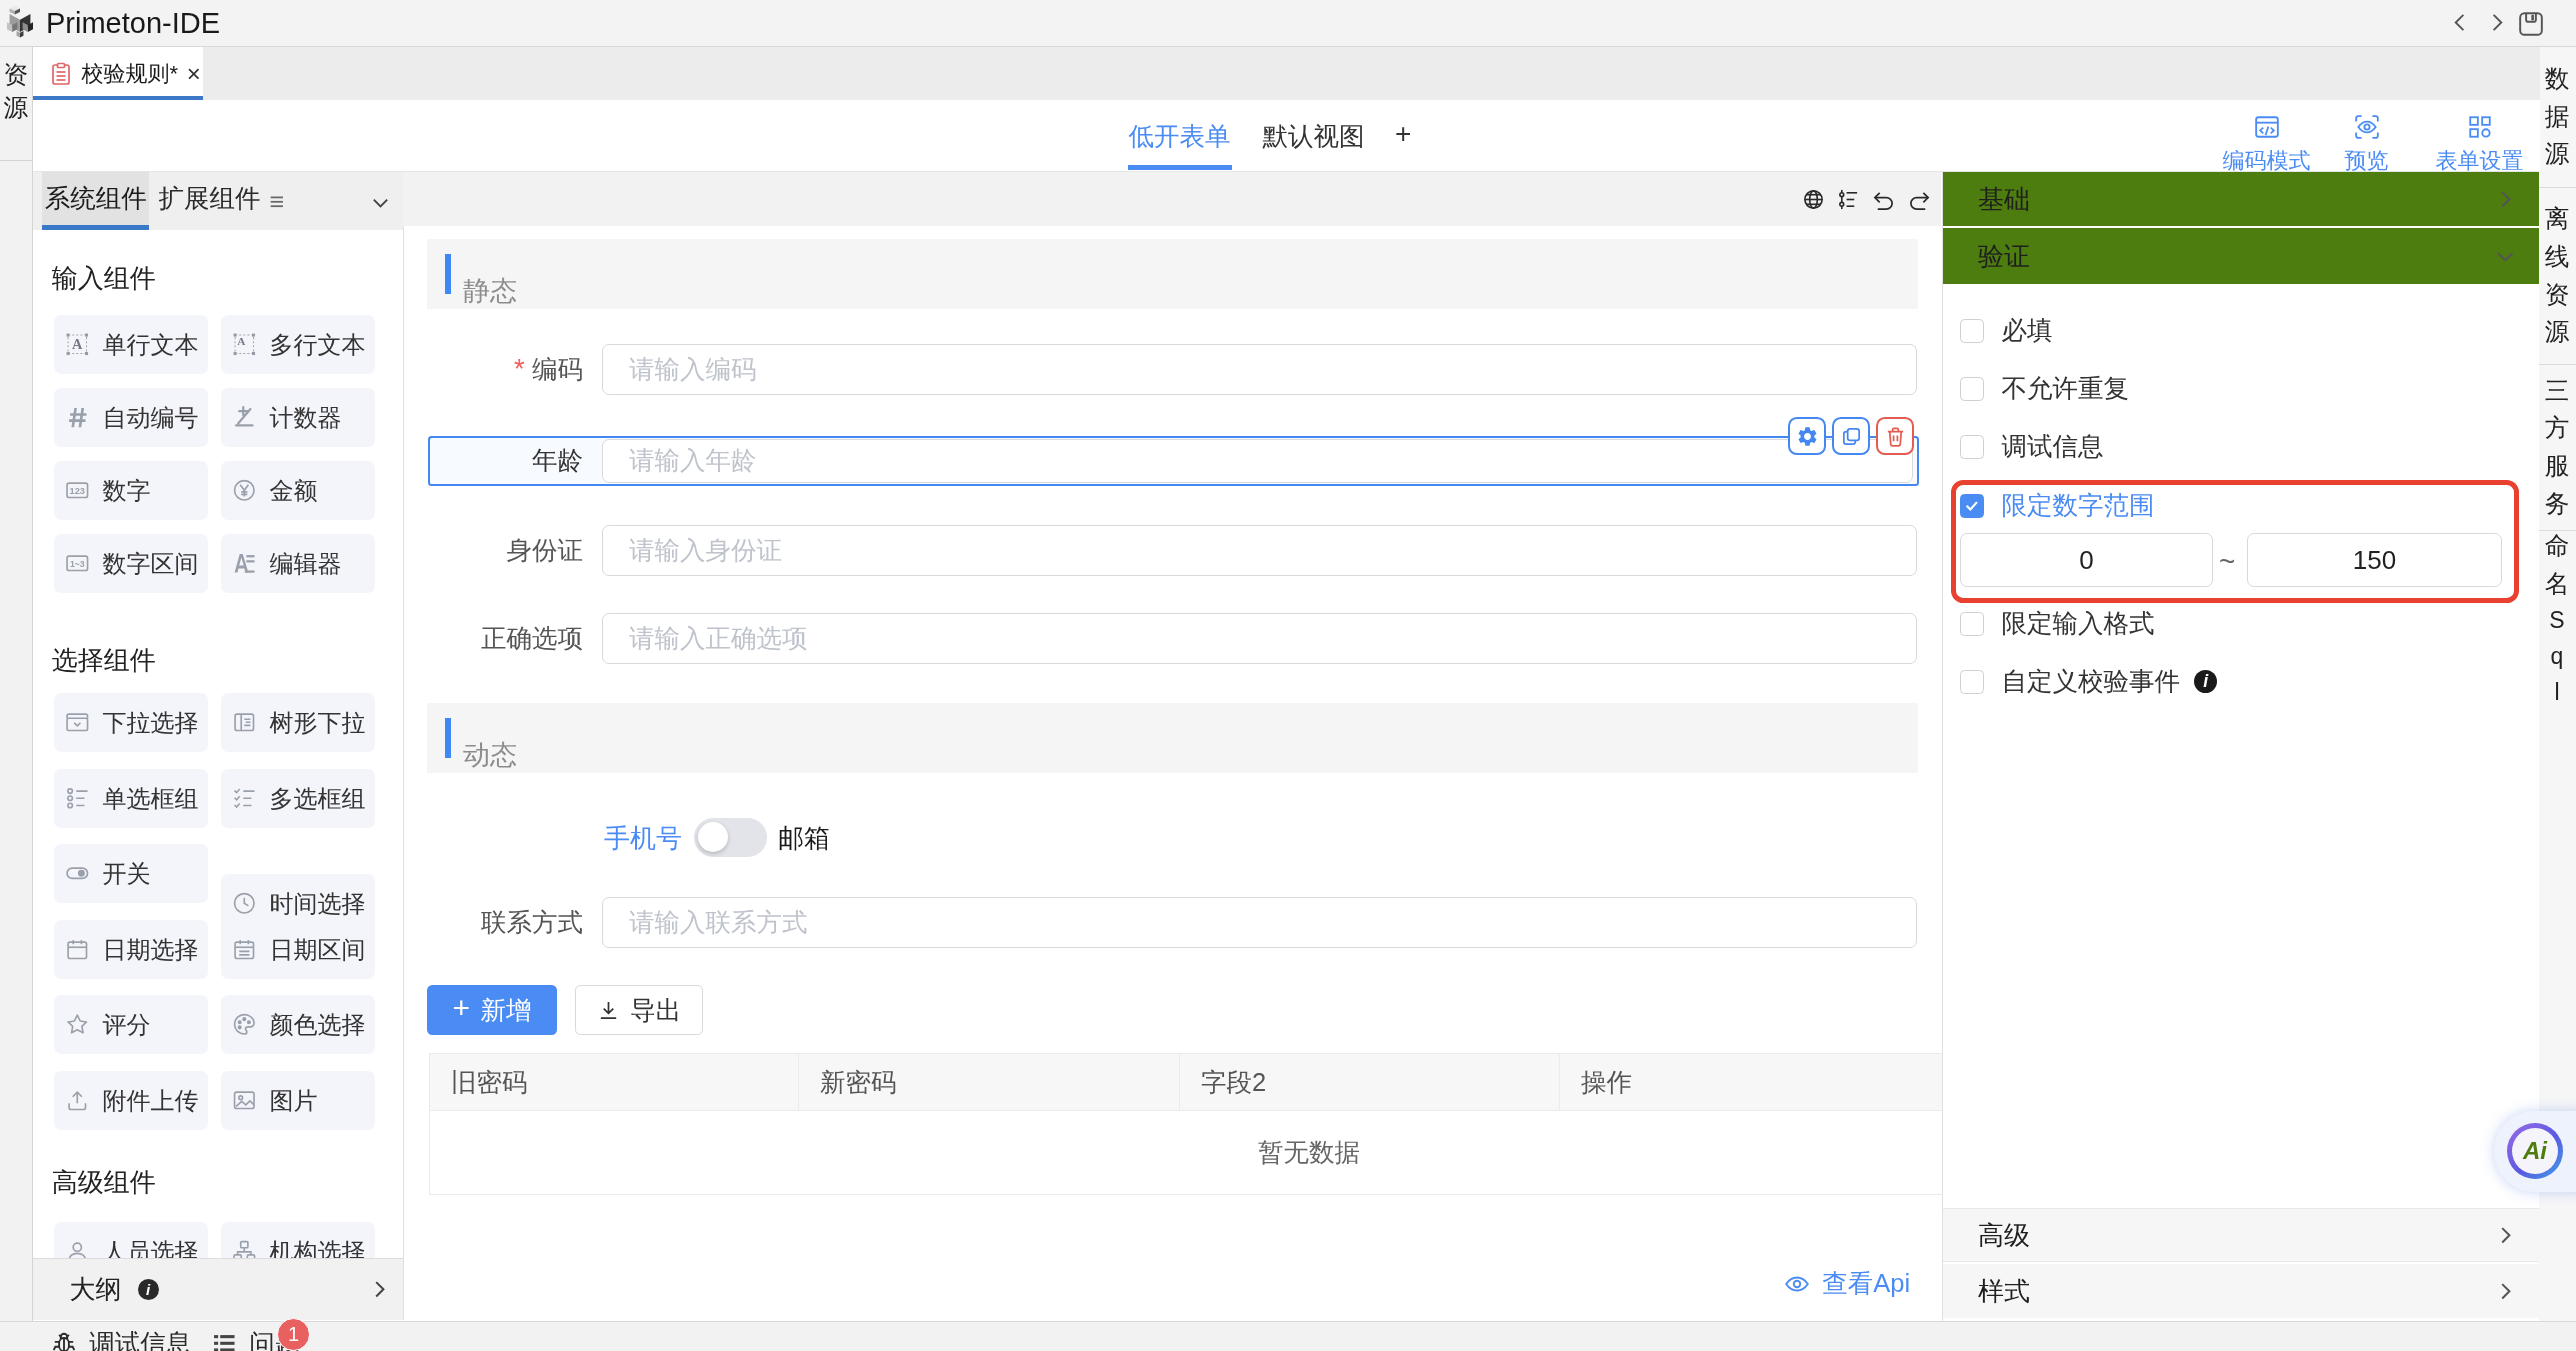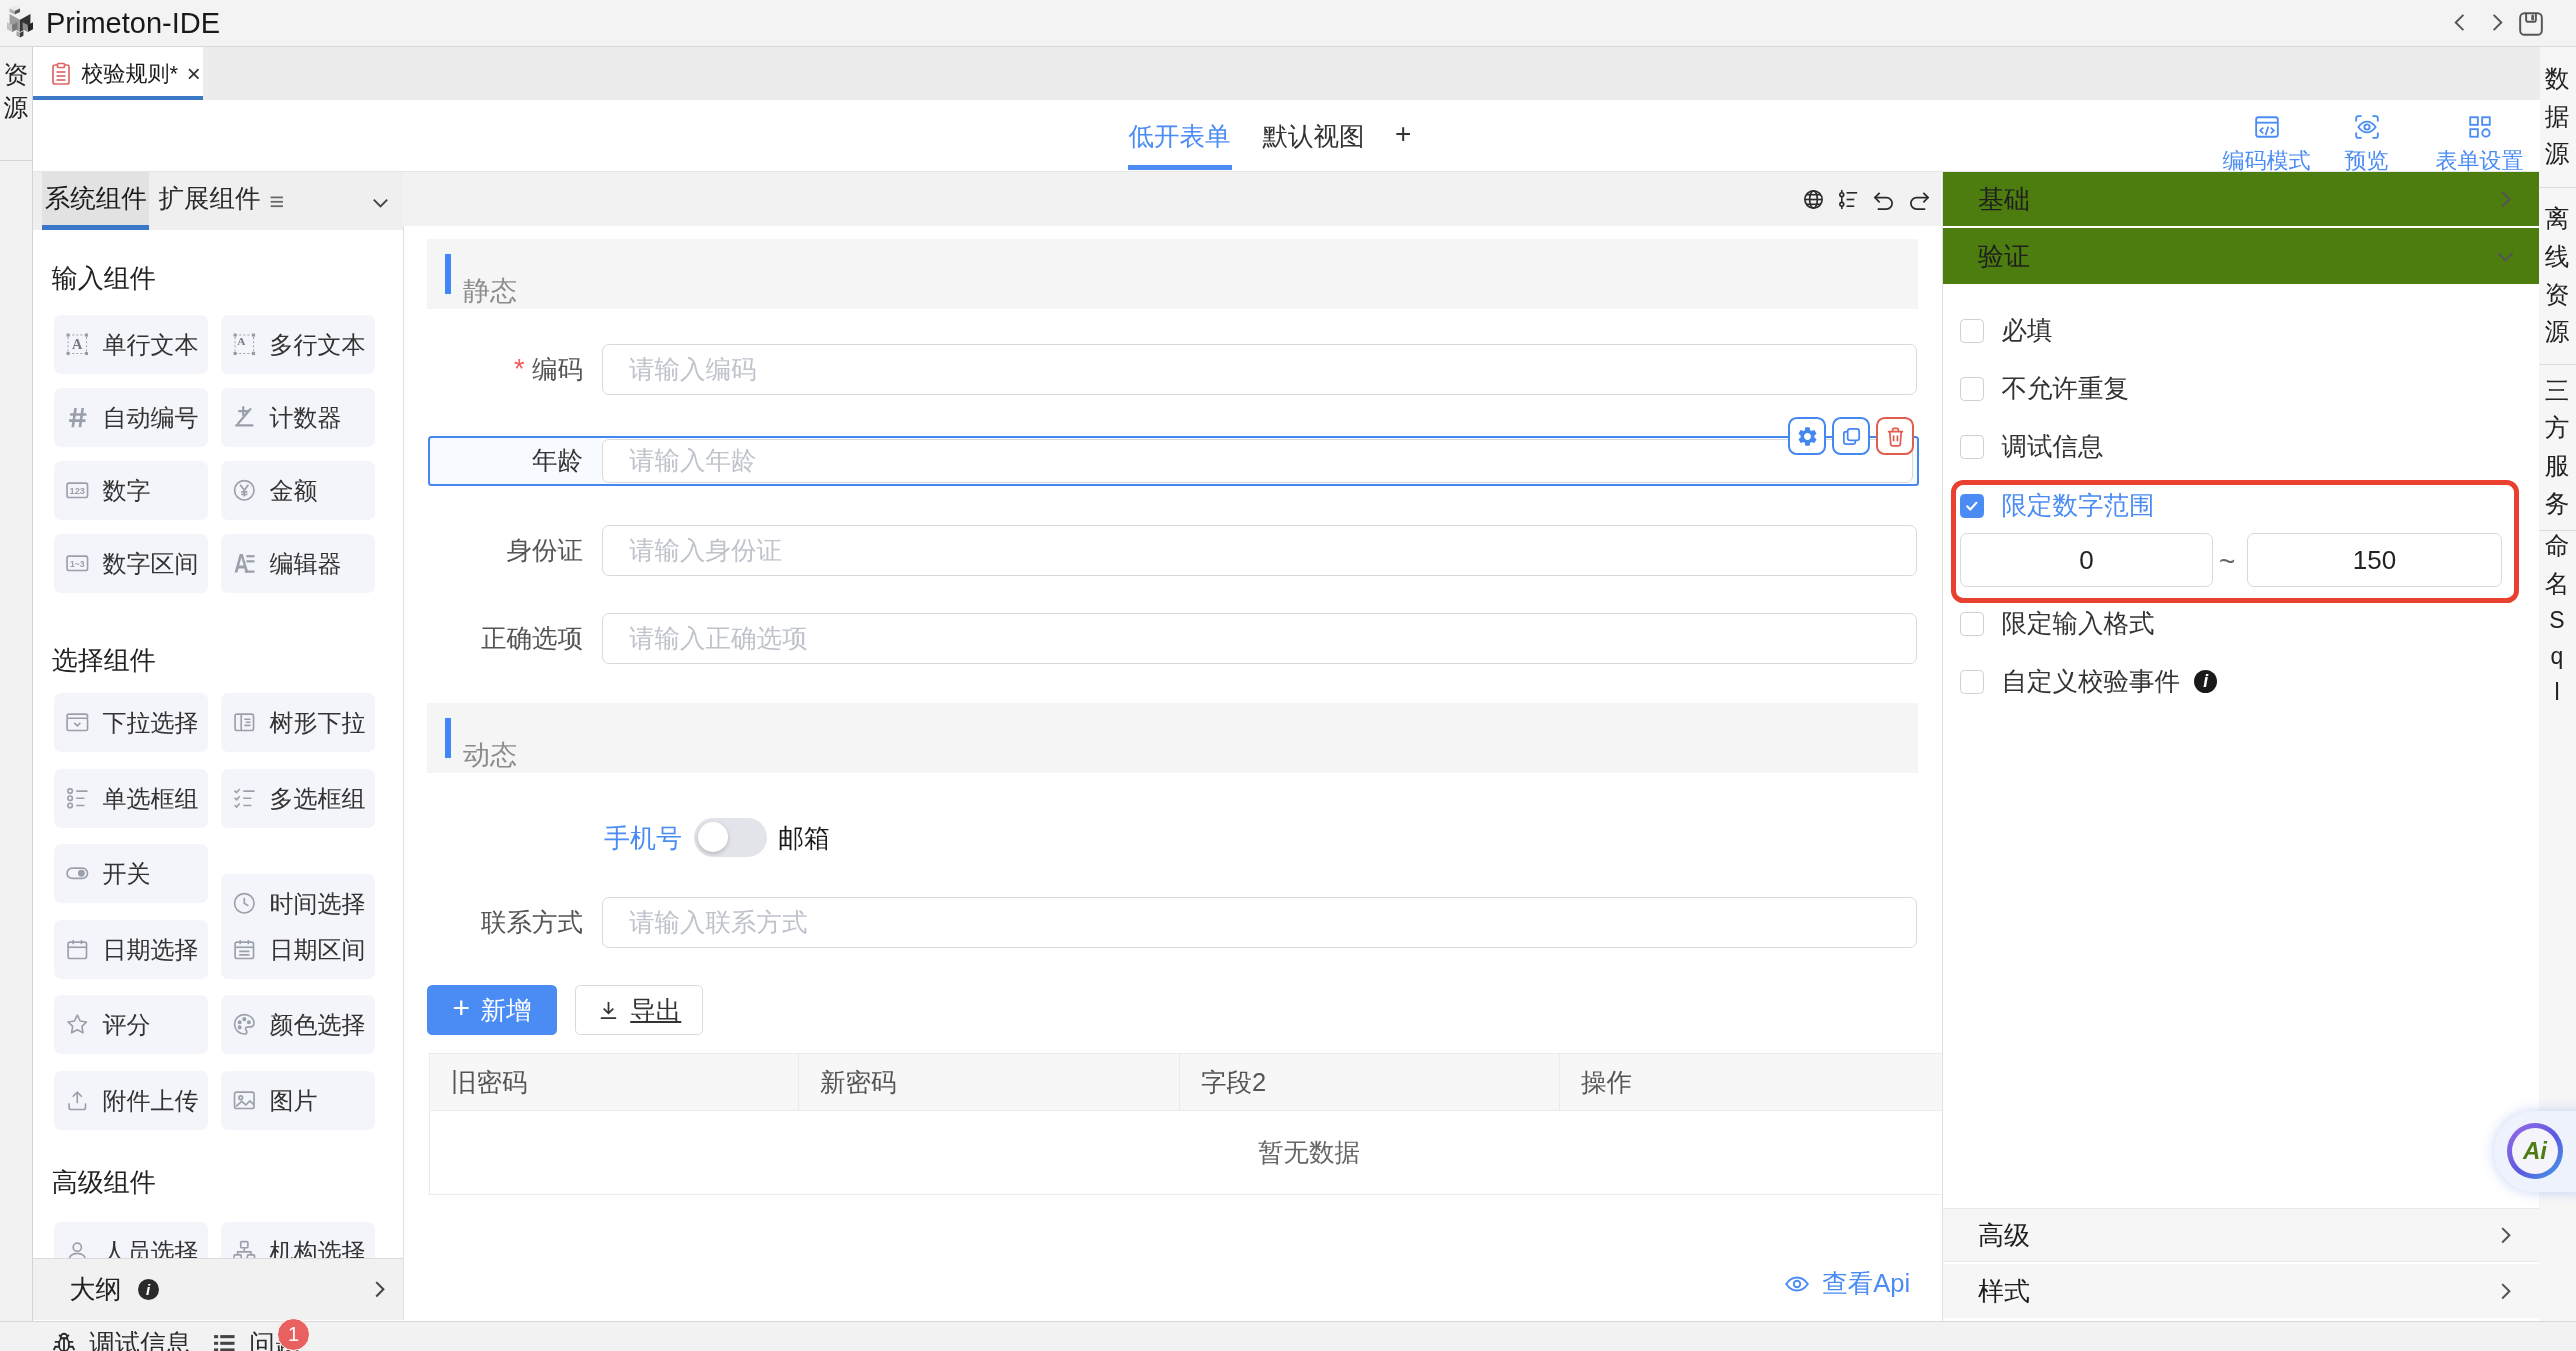--- a/index.html
+++ b/index.html
@@ -66,21 +66,21 @@
 .finput { position:absolute; left:175px; width:1315px; height:51px; background:#fff; border:1.8px solid #d9d9d9; border-radius:7px; display:flex; align-items:center; padding-left:26px; font-size:25.5px; color:#bfc3cb; }
 .red { color:#f05b5b; font-size:27px; }
 #selwrap { left:428px; top:436px; width:1491px; height:50px; border:2.6px solid #4587f0; border-radius:3.5px; background:#f7faff; }
 #selbtns { left:1788px; top:417px; display:flex; gap:6.2px; }
 .selbtn { width:38px; height:38px; border-radius:8.8px; background:#fff; display:flex; align-items:center; justify-content:center; }
 .selbtn.b { border:2.6px solid #4587f0; color:#4587f0; }
 .selbtn.r { border:2.6px solid #e25c50; color:#e25c50; }
 #toggle { left:694px; top:818px; width:73px; height:39px; background:#e2e4e9; border-radius:19.3px; }
 #toggle .knob { position:absolute; left:3.5px; top:4.4px; width:30px; height:30px; border-radius:50%; background:#fff; box-shadow:0 1.8px 4.4px rgba(0,0,0,.2); }
 #btn-add { left:427px; top:985px; width:130px; height:50px; background:#4a8cf3; border-radius:5.3px; color:#fff; font-size:25.5px; display:flex; align-items:center; justify-content:center; gap:10.5px; }
-#btn-exp { left:575px; top:985px; width:128px; height:50px; background:#fff; border:1.8px solid #d9d9d9; border-radius:5.3px; color:#333; font-size:25.5px; display:flex; align-items:center; justify-content:center; gap:10.5px;text-decoration:underline; }
+#btn-exp { left:575px; top:985px; width:128px; height:50px; background:#fff; border:1.8px solid #d9d9d9; border-radius:5.3px; color:#333; font-size:25.5px; display:flex; align-items:center; justify-content:center; gap:10.5px; }
 #table { left:429px; top:1053px; width:1760px; border:1.8px solid #ebebeb; }
 #thead { height:56px; background:#f7f7f7; display:flex; }
 #thead .th { font-size:25.5px; font-weight:500; color:#555; line-height:56px; padding-left:21px; border-right:1.8px solid #ebebeb; }
 #tbody { height:84px; border-top:1.8px solid #ebebeb; display:flex; align-items:center; justify-content:center; font-size:25.5px; color:#666; }
 #viewapi { left:1784px; top:1266px; display:flex; align-items:center; gap:12.3px; color:#4a8cf3; font-size:25.5px; }
 
 
 #panel { left:1942px; top:172px; width:597px; height:1149px; background:#fff; border-left:1.8px solid #e0e0e0; }
 .phead { position:absolute; left:1943px; width:596px; background:#4d7c0f; display:flex; align-items:center; }
 .phead .t { font-size:26px; font-weight:500; color:#1f1f1f; margin-left:35px; }

